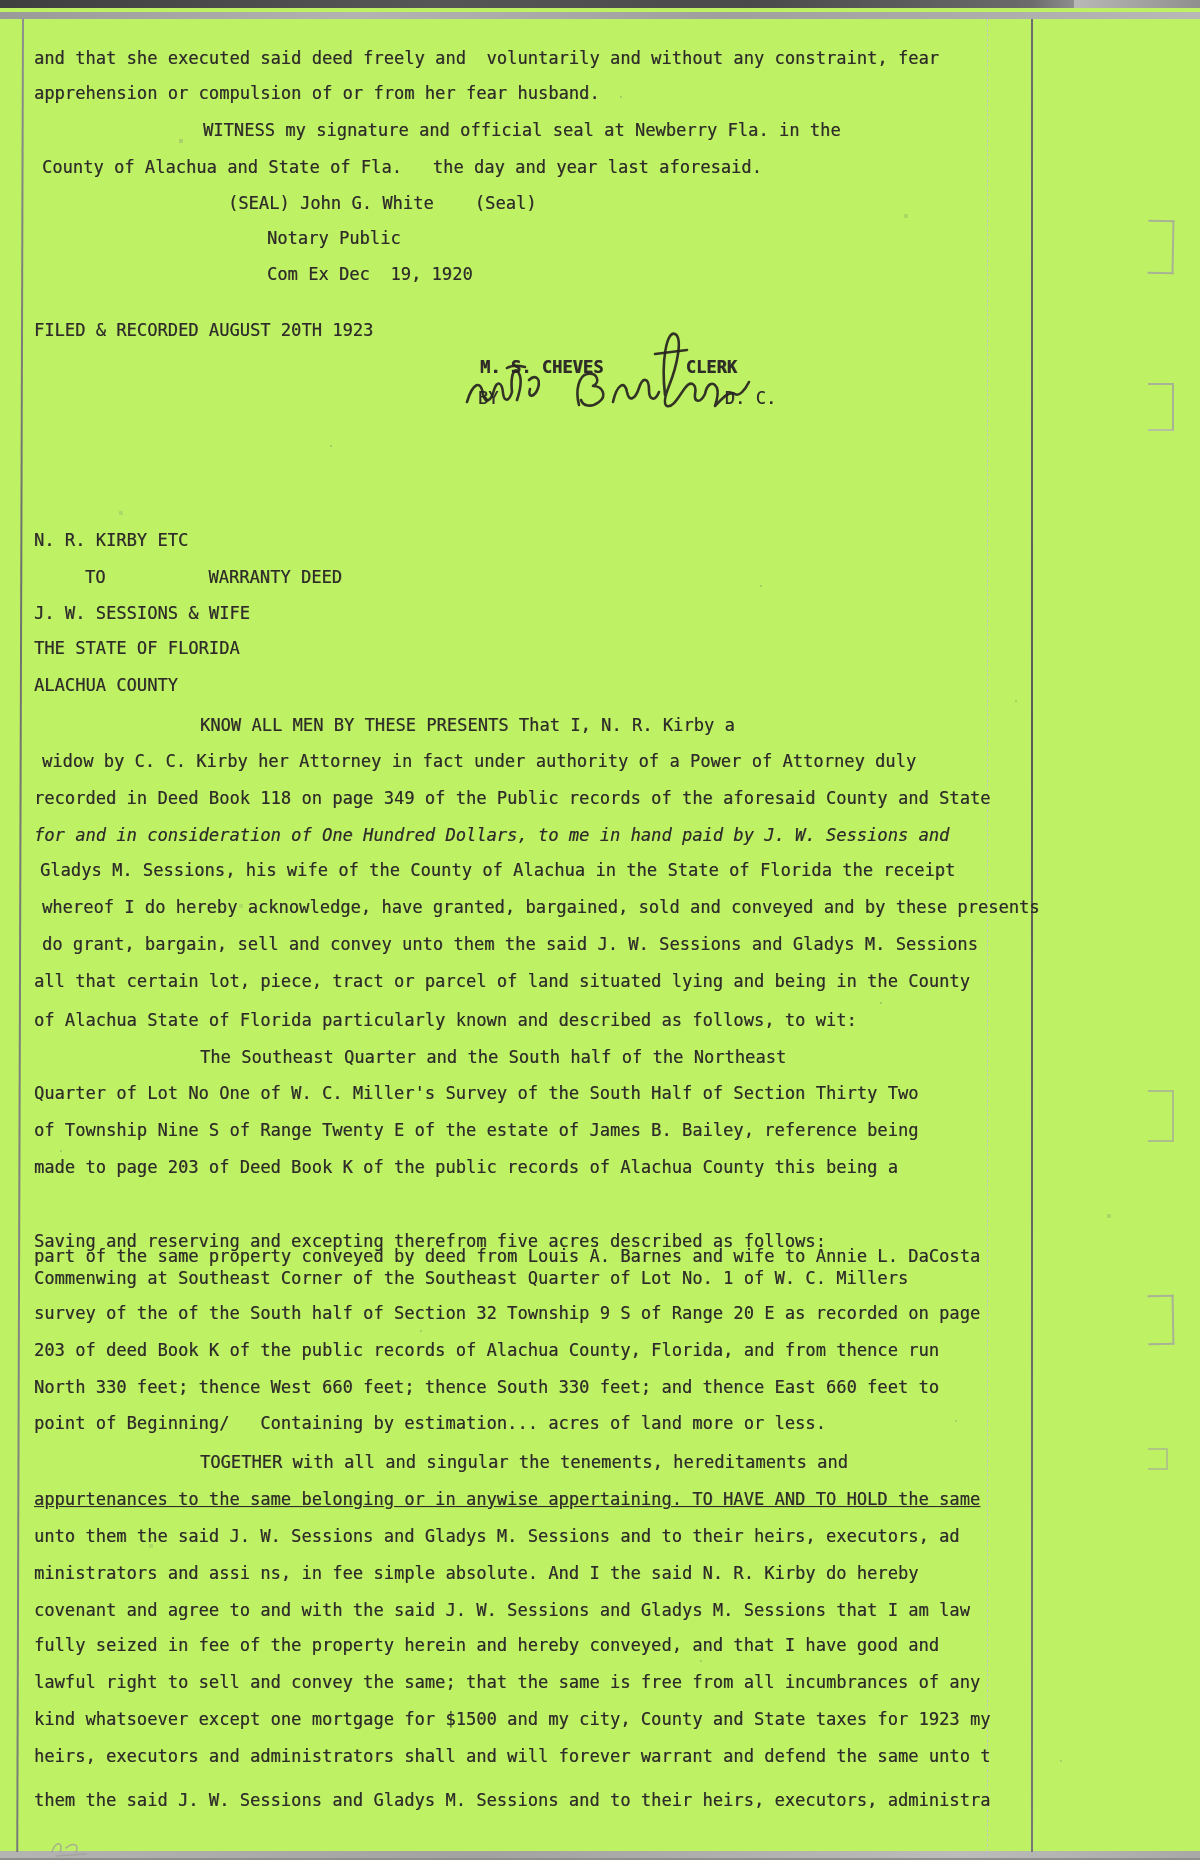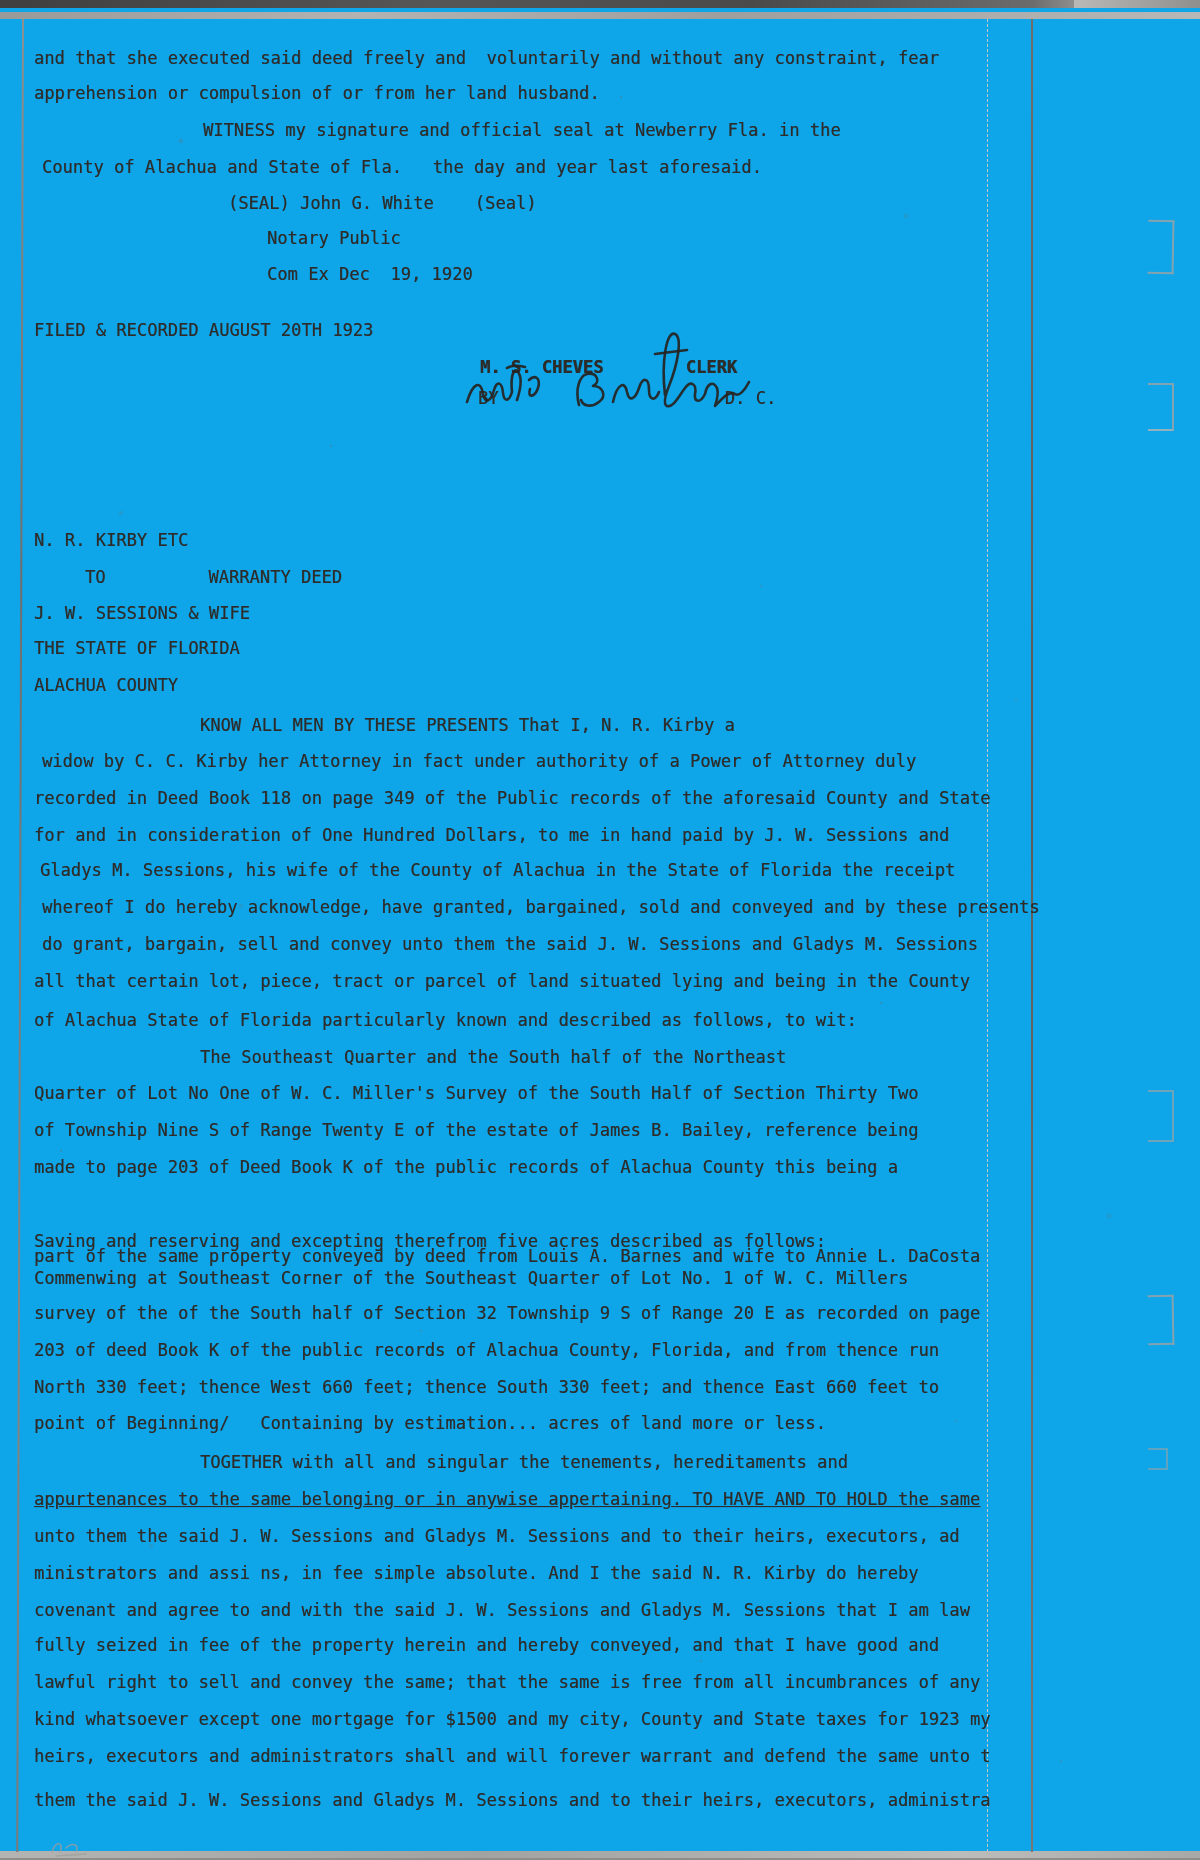--- a/index.html
+++ b/index.html
@@ -4,21 +4,21 @@
 <style>
   html,body{margin:0;padding:0;}
   body{
     width:1200px;height:1860px;
     background:#e8e8e6;
     font-family:"DejaVu Sans Mono","Liberation Mono",monospace;
     overflow:hidden;
   }
   .page{
     position:relative;width:1200px;height:1860px;
-    background:#0ea5e9;
+    background:#bef264;
     overflow:hidden;
   }
   
   .band-top-1{position:absolute;left:0;top:0;width:1074px;height:8px;
     background:linear-gradient(90deg,#3f3f3f,#565656 40%,#4a4a4a 70%,#6b6b6b 96%,#8e8e8e);}
   .band-top-1b{position:absolute;left:1074px;top:0;width:126px;height:8px;
     background:linear-gradient(90deg,#b9b9b7,#8f8f8d);}
   .band-top-2{position:absolute;left:0;top:12px;width:1200px;height:7px;
     background:linear-gradient(90deg,#9a9a98,#b3b3b1 30%,#9f9f9d 60%,#b8b8b6);}
   .band-bottom{position:absolute;left:0;top:1851px;width:1200px;height:7px;
@@ -100,38 +100,38 @@
   <div class="bracket b1"></div>
   <div class="bracket b2"></div>
   <div class="bracket b3"></div>
   <div class="bracket b4"></div>
   <div class="bracket b5"></div>
 
   <div class="speckles"></div>
 
   <div id="text-layer">
       <div class="tline" style="left: 34px; top: 48px;">and that she executed said deed freely and  voluntarily and without any constraint, fear</div>
-      <div class="tline" style="left: 34px; top: 83px;">apprehension or compulsion of or from her land husband.</div>
+      <div class="tline" style="left: 34px; top: 83px;">apprehension or compulsion of or from her fear husband.</div>
       <div class="tline" style="left: 203px; top: 120px;">WITNESS my signature and official seal at Newberry Fla. in the</div>
       <div class="tline" style="left: 42px; top: 157px;">County of Alachua and State of Fla.   the day and year last aforesaid.</div>
       <div class="tline" style="left: 228px; top: 193px;">(SEAL) John G. White    (Seal)</div>
       <div class="tline" style="left: 267px; top: 228px;">Notary Public</div>
       <div class="tline" style="left: 267px; top: 264px;">Com Ex Dec  19, 1920</div>
       <div class="tline" style="left: 34px; top: 320px;">FILED &amp; RECORDED AUGUST 20TH 1923</div>
       <div class="tline bold" style="left: 480px; top: 357px;">M. S. CHEVES        CLERK</div>
       <div class="tline" style="left: 478px; top: 388px;">BY                      D. C.</div>
       <div class="tline" style="left: 34px; top: 530px;">N. R. KIRBY ETC</div>
       <div class="tline" style="left: 85px; top: 567px;">TO          WARRANTY DEED</div>
       <div class="tline" style="left: 34px; top: 603px;">J. W. SESSIONS &amp; WIFE</div>
       <div class="tline" style="left: 34px; top: 638px;">THE STATE OF FLORIDA</div>
       <div class="tline" style="left: 34px; top: 675px; text-align: right;">ALACHUA COUNTY</div>
       <div class="tline" style="left: 200px; top: 715px;">KNOW ALL MEN BY THESE PRESENTS That I, N. R. Kirby a</div>
       <div class="tline" style="left: 42px; top: 751px;">widow by C. C. Kirby her Attorney in fact under authority of a Power of Attorney duly</div>
       <div class="tline" style="left: 34px; top: 788px;">recorded in Deed Book 118 on page 349 of the Public records of the aforesaid County and State</div>
-      <div class="tline" style="left: 34px; top: 825px;">for and in consideration of One Hundred Dollars, to me in hand paid by J. W. Sessions and</div>
+      <div class="tline" style="left: 34px; top: 825px; font-style: italic;">for and in consideration of One Hundred Dollars, to me in hand paid by J. W. Sessions and</div>
       <div class="tline" style="left: 40px; top: 860px;">Gladys M. Sessions, his wife of the County of Alachua in the State of Florida the receipt</div>
       <div class="tline" style="left: 42px; top: 897px; text-align: right;">whereof I do hereby acknowledge, have granted, bargained, sold and conveyed and by these presents</div>
       <div class="tline" style="left: 42px; top: 934px;">do grant, bargain, sell and convey unto them the said J. W. Sessions and Gladys M. Sessions</div>
       <div class="tline" style="left: 34px; top: 971px;">all that certain lot, piece, tract or parcel of land situated lying and being in the County</div>
       <div class="tline" style="left: 34px; top: 1010px;">of Alachua State of Florida particularly known and described as follows, to wit:</div>
       <div class="tline" style="left: 200px; top: 1047px;">The Southeast Quarter and the South half of the Northeast</div>
       <div class="tline" style="left: 34px; top: 1083px;">Quarter of Lot No One of W. C. Miller's Survey of the South Half of Section Thirty Two</div>
       <div class="tline" style="left: 34px; top: 1120px;">of Township Nine S of Range Twenty E of the estate of James B. Bailey, reference being</div>
       <div class="tline" style="left: 34px; top: 1157px;">made to page 203 of Deed Book K of the public records of Alachua County this being a</div>
       <div class="tline" style="left: 34px; top: 1246px;">part of the same property conveyed by deed from Louis A. Barnes and wife to Annie L. DaCosta</div>

